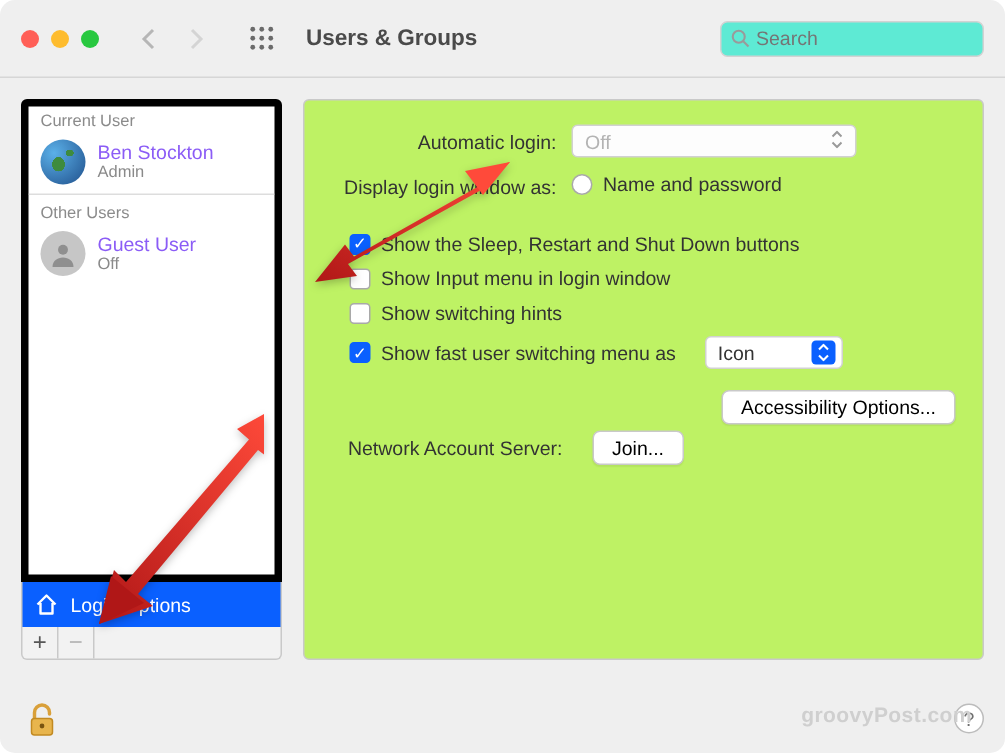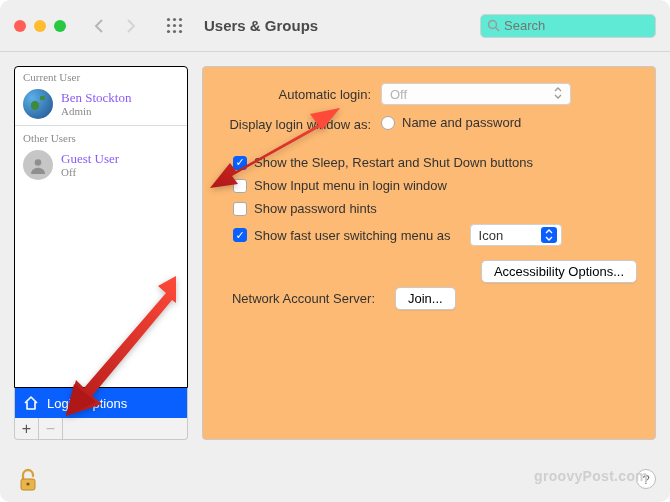--- a/index.html
+++ b/index.html
@@ -32,39 +32,39 @@
     .grid-icon { width:28px; height:28px; display:flex;align-items:center;justify-content:center; margin-left: 6px;}
     .title { font-weight: 600; font-size: 15px; color:#4a4a4a; margin-left: 6px; flex:0 0 auto;}
     .spacer { flex: 1; }
     .search { display:flex; align-items:center; border:1px solid #d2d2d2; border-radius:5px; background:#5eead4; height:24px; width:176px; padding:0 6px; color:#9a9a9a;}
     .search input { border:none; outline:none; font-size:13px; width:100%; background:transparent; color:#333; }
     .search svg { margin-right:4px; flex:0 0 auto;}
 
     .body { display:flex; padding:14px 14px 0 14px; gap:14px; height: 388px; }
 
     .sidebar { width: 174px; display:flex; flex-direction:column; }
-    .userlist { flex:1; border:1px solid #000000; border-radius:4px 4px 0 0; background:#fff; overflow:hidden;font-family:Liberation Serif, serif;}
+    .userlist { flex:1; border:5px solid #000000; border-radius:4px 4px 0 0; background:#fff; overflow:hidden;}
     .section-hdr { font-size:11px; color:#8b8b8b; padding:4px 8px 2px; }
     .user-row { display:flex; align-items:center; gap:8px; padding:4px 8px; }
     .avatar { width:30px; height:30px; border-radius:50%; background:#bbb; flex:0 0 auto; overflow:hidden;}
     .avatar.earth { background: radial-gradient(circle at 30% 30%, #5bb0e8, #1f4f8b); position:relative;}
     .avatar.earth::after { content:""; position:absolute; inset:0; background: radial-gradient(closest-side at 40% 55%, #3e8b3e 0 35%, transparent 36%), radial-gradient(closest-side at 65% 30%, #3e8b3e 0 25%, transparent 26%);}
     .avatar.guest { background:#c6c6c6; display:flex;align-items:center;justify-content:center;}
     .user-name { font-size:13px; color:#8b5cf6; line-height:1.15;}
     .user-sub { font-size:11px; color:#8a8a8a;}
     .divider { height:1px; background:#ddd; margin:2px 0;}
 
     .login-options { height:30px; background:#0a60ff; color:#fff; display:flex; align-items:center; gap:8px; padding:0 8px; font-size:13px; border-left:1px solid #c9c9c9; border-right:1px solid #c9c9c9;}
     .login-options svg { flex:0 0 auto;}
 
     .addremove { height:22px; display:flex; border:1px solid #c9c9c9; border-top:none; border-radius:0 0 4px 4px; background:#f2f2f2;}
     .addremove button { width:24px; border:none; border-right:1px solid #c9c9c9; background:transparent; font-size:16px; color:#565656; line-height:1; padding:0;}
     .addremove button:last-child{ color:#b5b5b5;}
 
-    .main { flex:1; border:1px solid #c9c9c9; border-radius:4px; background:#fdba74; padding:16px 18px; position:relative; font-size:13px; color:#333;}
+    .main { flex:1; border:1px solid #c9c9c9; border-radius:4px; background:#bef264; padding:16px 18px; position:relative; font-size:13px; color:#333;}
     .row { display:flex; align-items:center; margin-bottom:10px; min-height:22px;}
     .label-right { width:160px; text-align:right; padding-right:10px; color:#333;}
     .popup { flex:1; max-width:190px; height:22px; border:1px solid #d1d1d1; border-radius:4px; background:#fdfdfd; display:flex; align-items:center; padding:0 8px; color:#b4b4b4; justify-content:space-between;}
     .popup.small { max-width:92px; color:#333; background:#fff;}
     .popup.small .chev { background:#0a60ff; border-radius:3px; width:16px; height:16px; display:flex; align-items:center; justify-content:center; color:#fff; margin-right:-4px;}
     .chev { font-size:9px; color:#8f8f8f; line-height:1;}
     .radiogroup { display:flex; flex-direction:column; gap:4px;}
     .radio, .check { display:flex; align-items:center; gap:7px;}
     .radiobox { width:14px; height:14px; border-radius:50%; border:1px solid #a9a9a9; background:#fff; display:flex; align-items:center; justify-content:center;}
     .radiobox.checked { border-color:#0a60ff;}
@@ -205,21 +205,21 @@
       <div class="check checkrow">
         <span class="checkbox checked">✓</span>
         <span>Show the Sleep, Restart and Shut Down buttons</span>
       </div>
       <div class="check checkrow">
         <span class="checkbox"></span>
         <span>Show Input menu in login window</span>
       </div>
       <div class="check checkrow">
         <span class="checkbox"></span>
-        <span>Show password hints</span>
+        <span>Show switching hints</span>
       </div>
       <div class="check checkrow" style="align-items:center;">
         <span class="checkbox checked">✓</span>
         <span>Show fast user switching menu as</span>
         <div class="popup small" style="margin-left:12px;">
           <span>Icon</span>
           <span class="chev">
             <svg width="8" height="12" viewBox="0 0 8 12">
                 <path d="M1 4l3-3 3 3M1 8l3 3 3-3" fill="none" stroke="#fff" stroke-width="1.4"></path>
               </svg>

